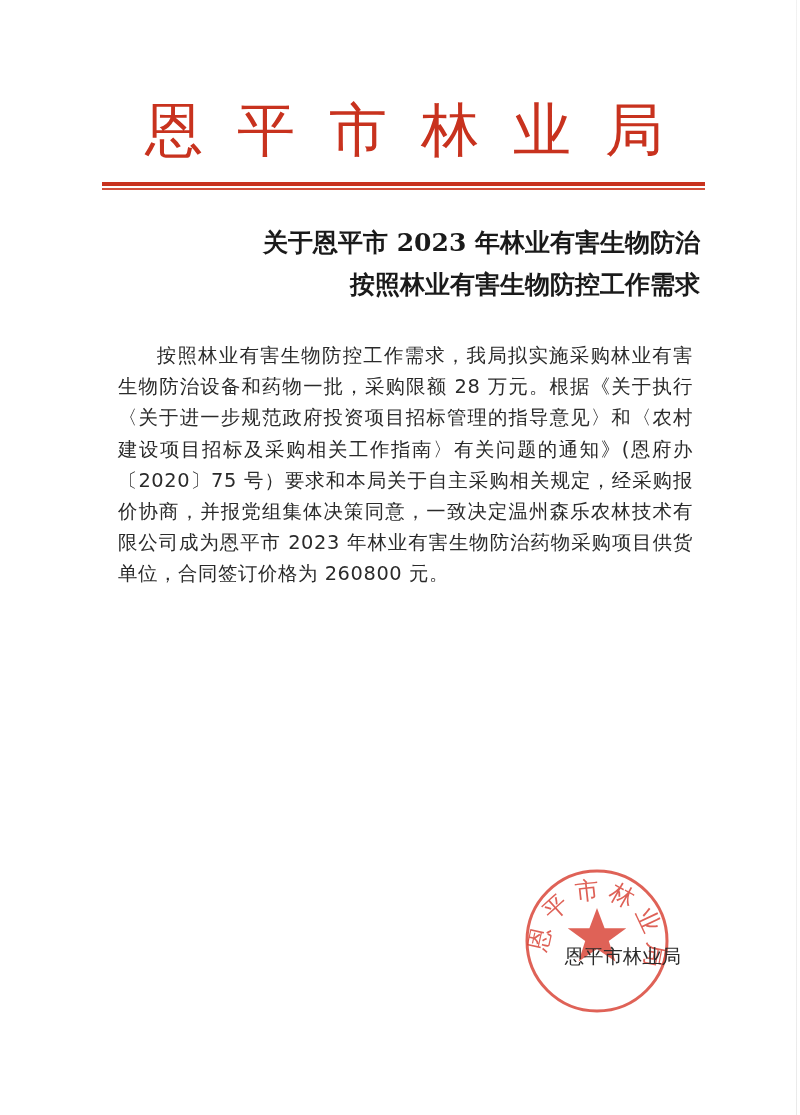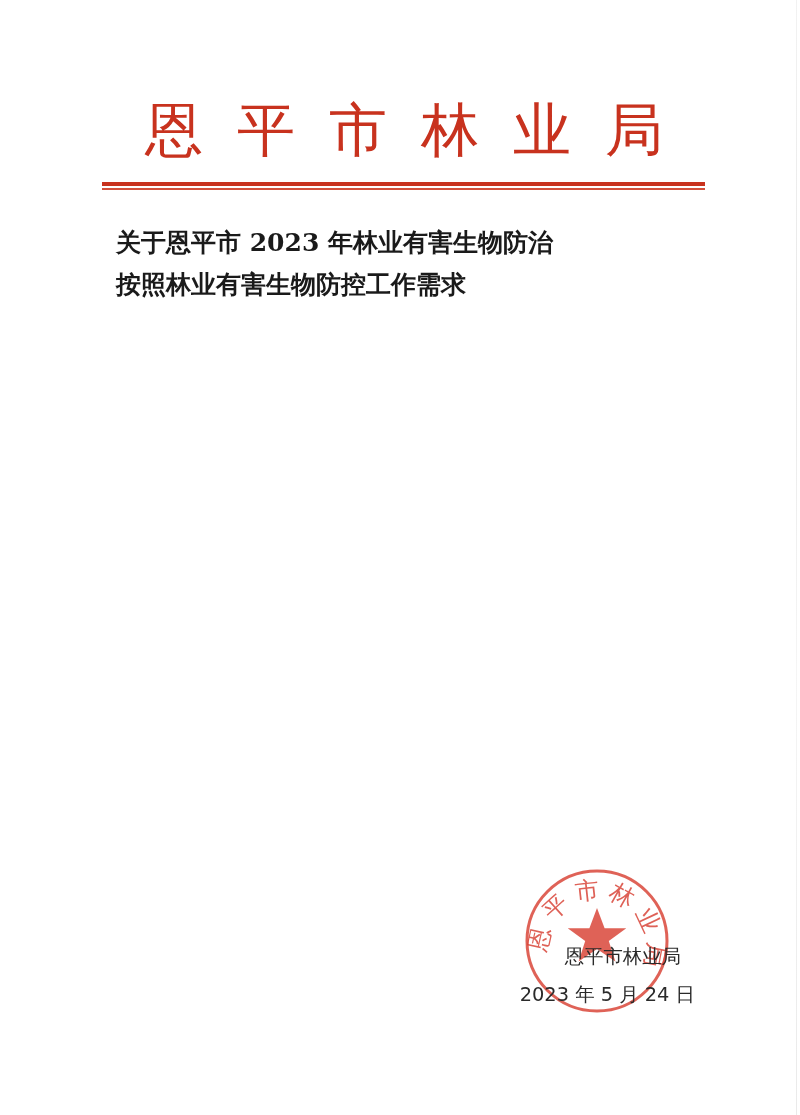--- a/index.html
+++ b/index.html
@@ -51,23 +51,23 @@
       background: #c8321e;
     }
     .rule-thin {
       position: absolute;
       left: 102px; top: 188px;
       width: 603px; height: 1.5px;
       background: #d2503c;
     }
     .title {
       position: absolute;
-      left: 116px; top: 222px;
+      left: 100px; top: 222px;
       width: 600px;
-      text-align: left;
+      text-align: right;
       font-family: "DejaVu Serif", serif;
       font-weight: bold;
       font-size: 25px;
       line-height: 42px;
       color: #1a1a1a;
     }
     .body-text {
       position: absolute;
       left: 118px; top: 340px;
       width: 575px;
@@ -117,31 +117,31 @@
 
   <div class="rule-thick"></div>
   <div class="rule-thin"></div>
 
   <div class="title">
     <div>关于恩平市 2023 年林业有害生物防治</div>
     <div>按照林业有害生物防控工作需求</div>
   </div>
 
   <div class="body-text">
+    <p>按照林业有害生物防控工作需求，我局拟实施采购林业有害生物防治设备和药物一批，采购限额 28 万元。根据《关于执行〈关于进一步规范政府投资项目招标管理的指导意见〉和〈农村建设项目招标及采购相关工作指南〉有关问题的通知》(恩府办〔2020〕75 号）要求和本局关于自主采购相关规定，经采购报价协商，并报党组集体决策同意，一致决定温州森乐农林技术有限公司成为恩平市 2023 年林业有害生物防治药物采购项目供货单位，合同签订价格为 260800 元。</p>
   </div>
 
   <svg class="stamp" viewBox="0 0 150 150">
     <defs>
       <path id="sealArc" d="M 26 92 A 50 50 0 1 1 124 92"></path>
     </defs>
     <circle cx="75" cy="75" r="70" fill="none" stroke="#d9463a" stroke-width="3" opacity="0.85"></circle>
     <text font-family="DejaVu Serif, serif" font-size="24" fill="#d9463a" opacity="0.85" letter-spacing="7">
       <textPath href="#sealArc" startOffset="3%">恩平市林业局</textPath>
     </text>
     <polygon points="75,42 82.6,62.3 104.3,62.3 86.8,75.1 93.4,95.6 75,83 56.6,95.6 63.2,75.1 45.7,62.3 67.4,62.3" fill="#d9463a" opacity="0.85"></polygon>
   </svg>
 
   <div class="signature">
     <div class="sig-org">恩平市林业局</div>
-    <div>2023 年 5 月 24 日</div>
   </div>
 
 </div>
 
 </body></html>

